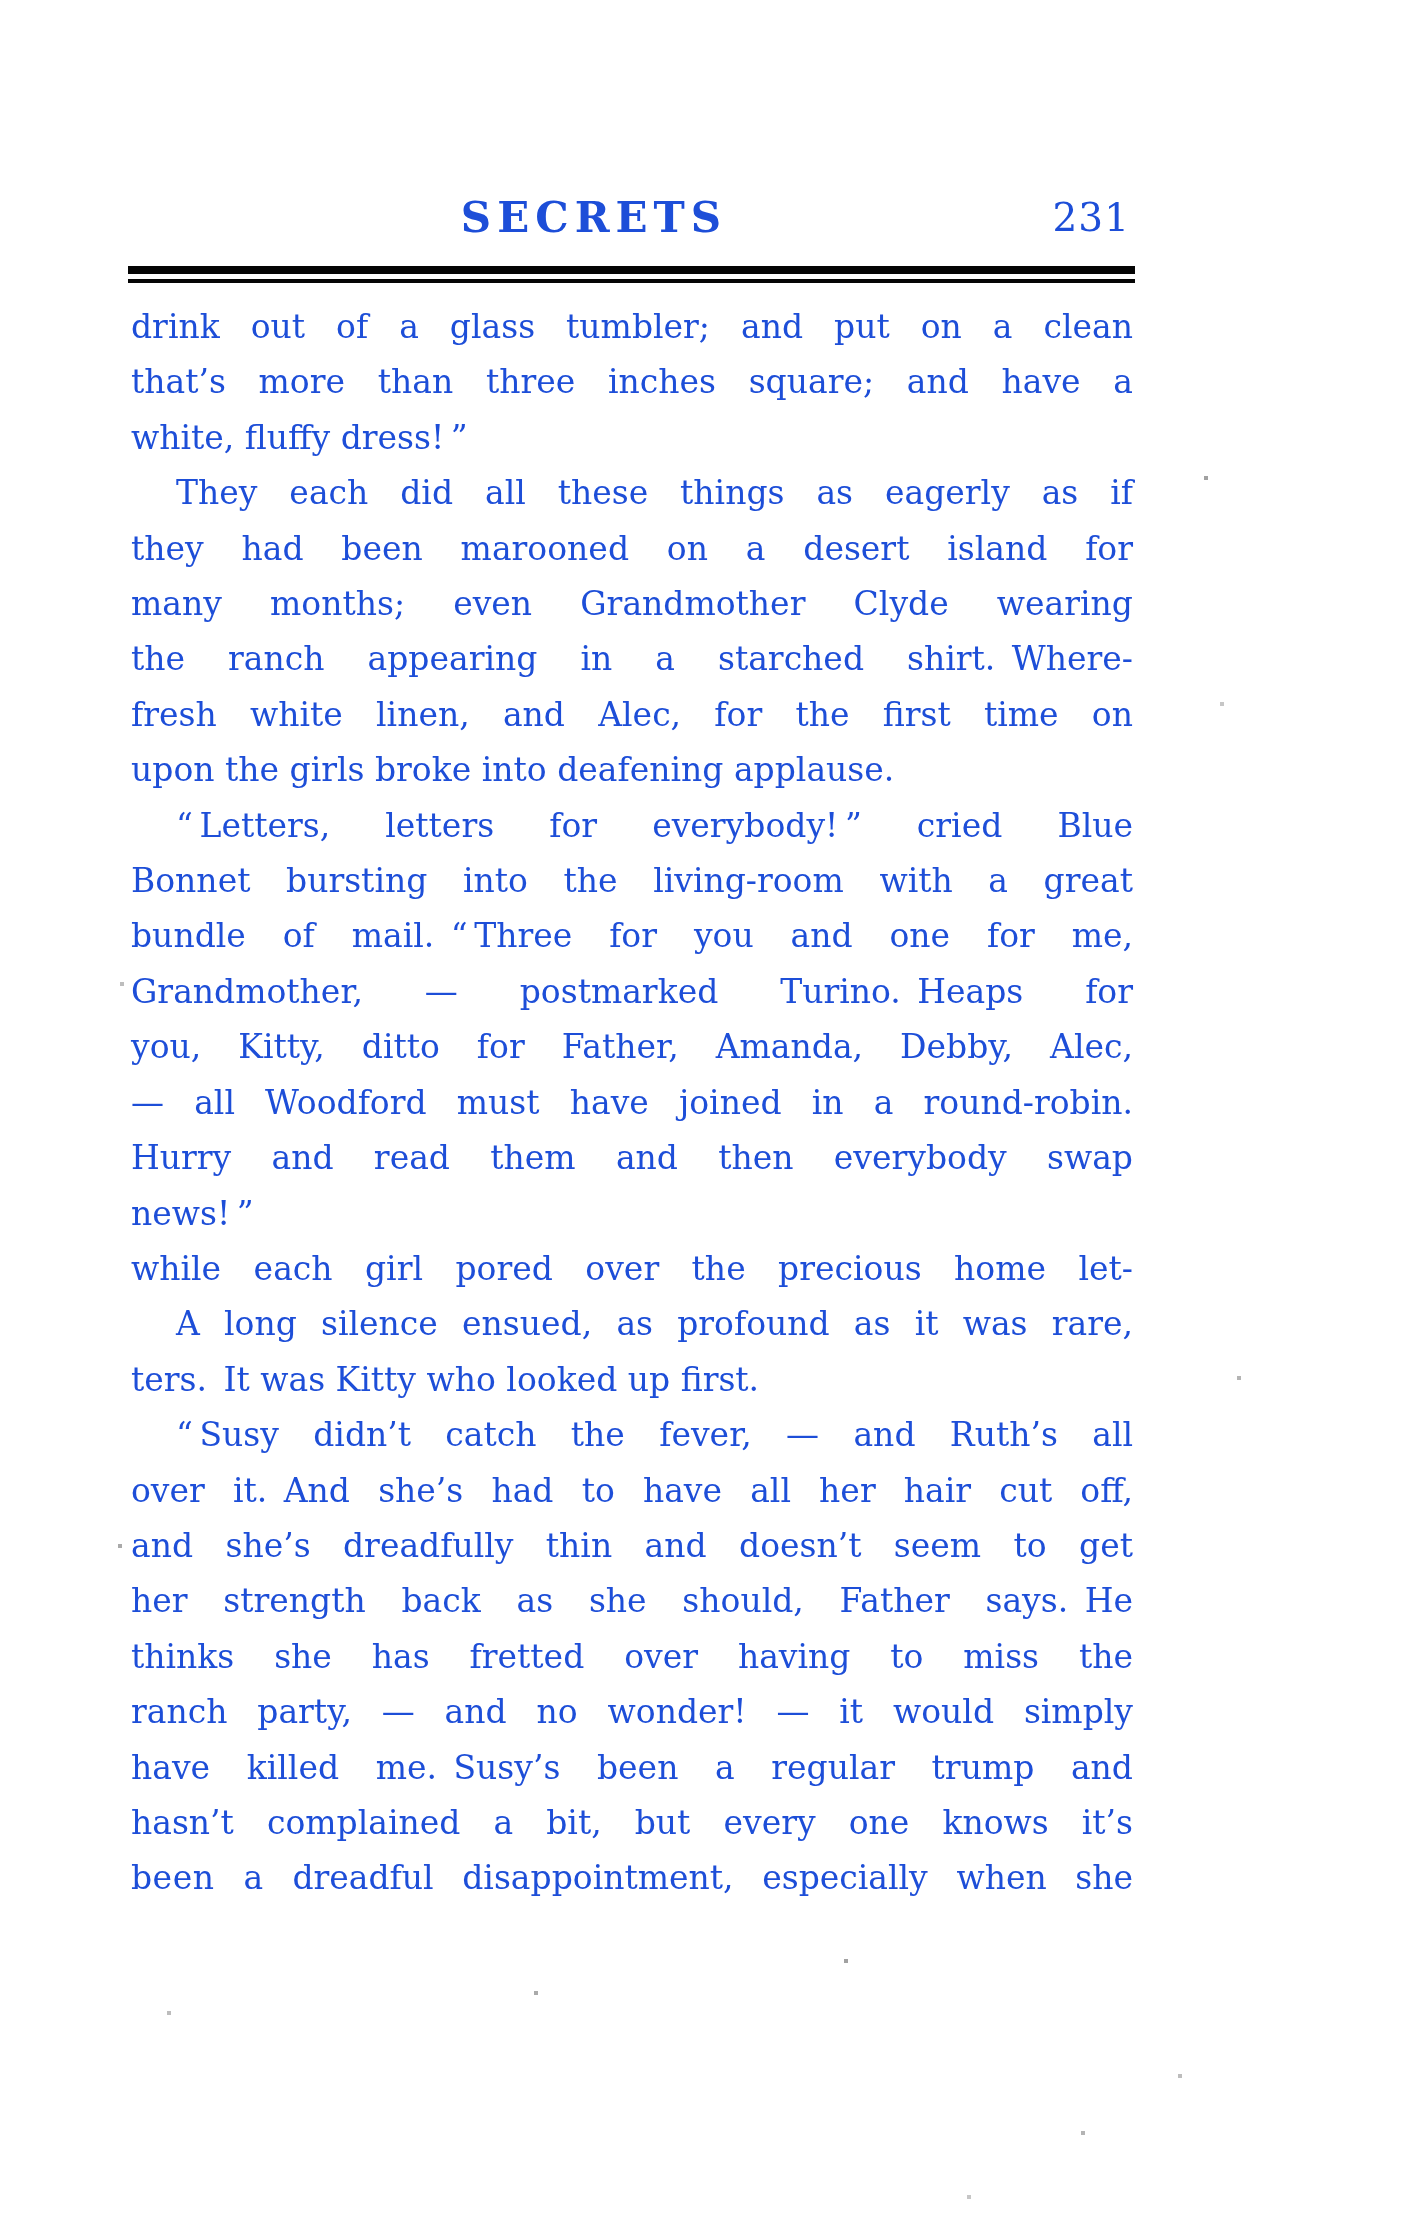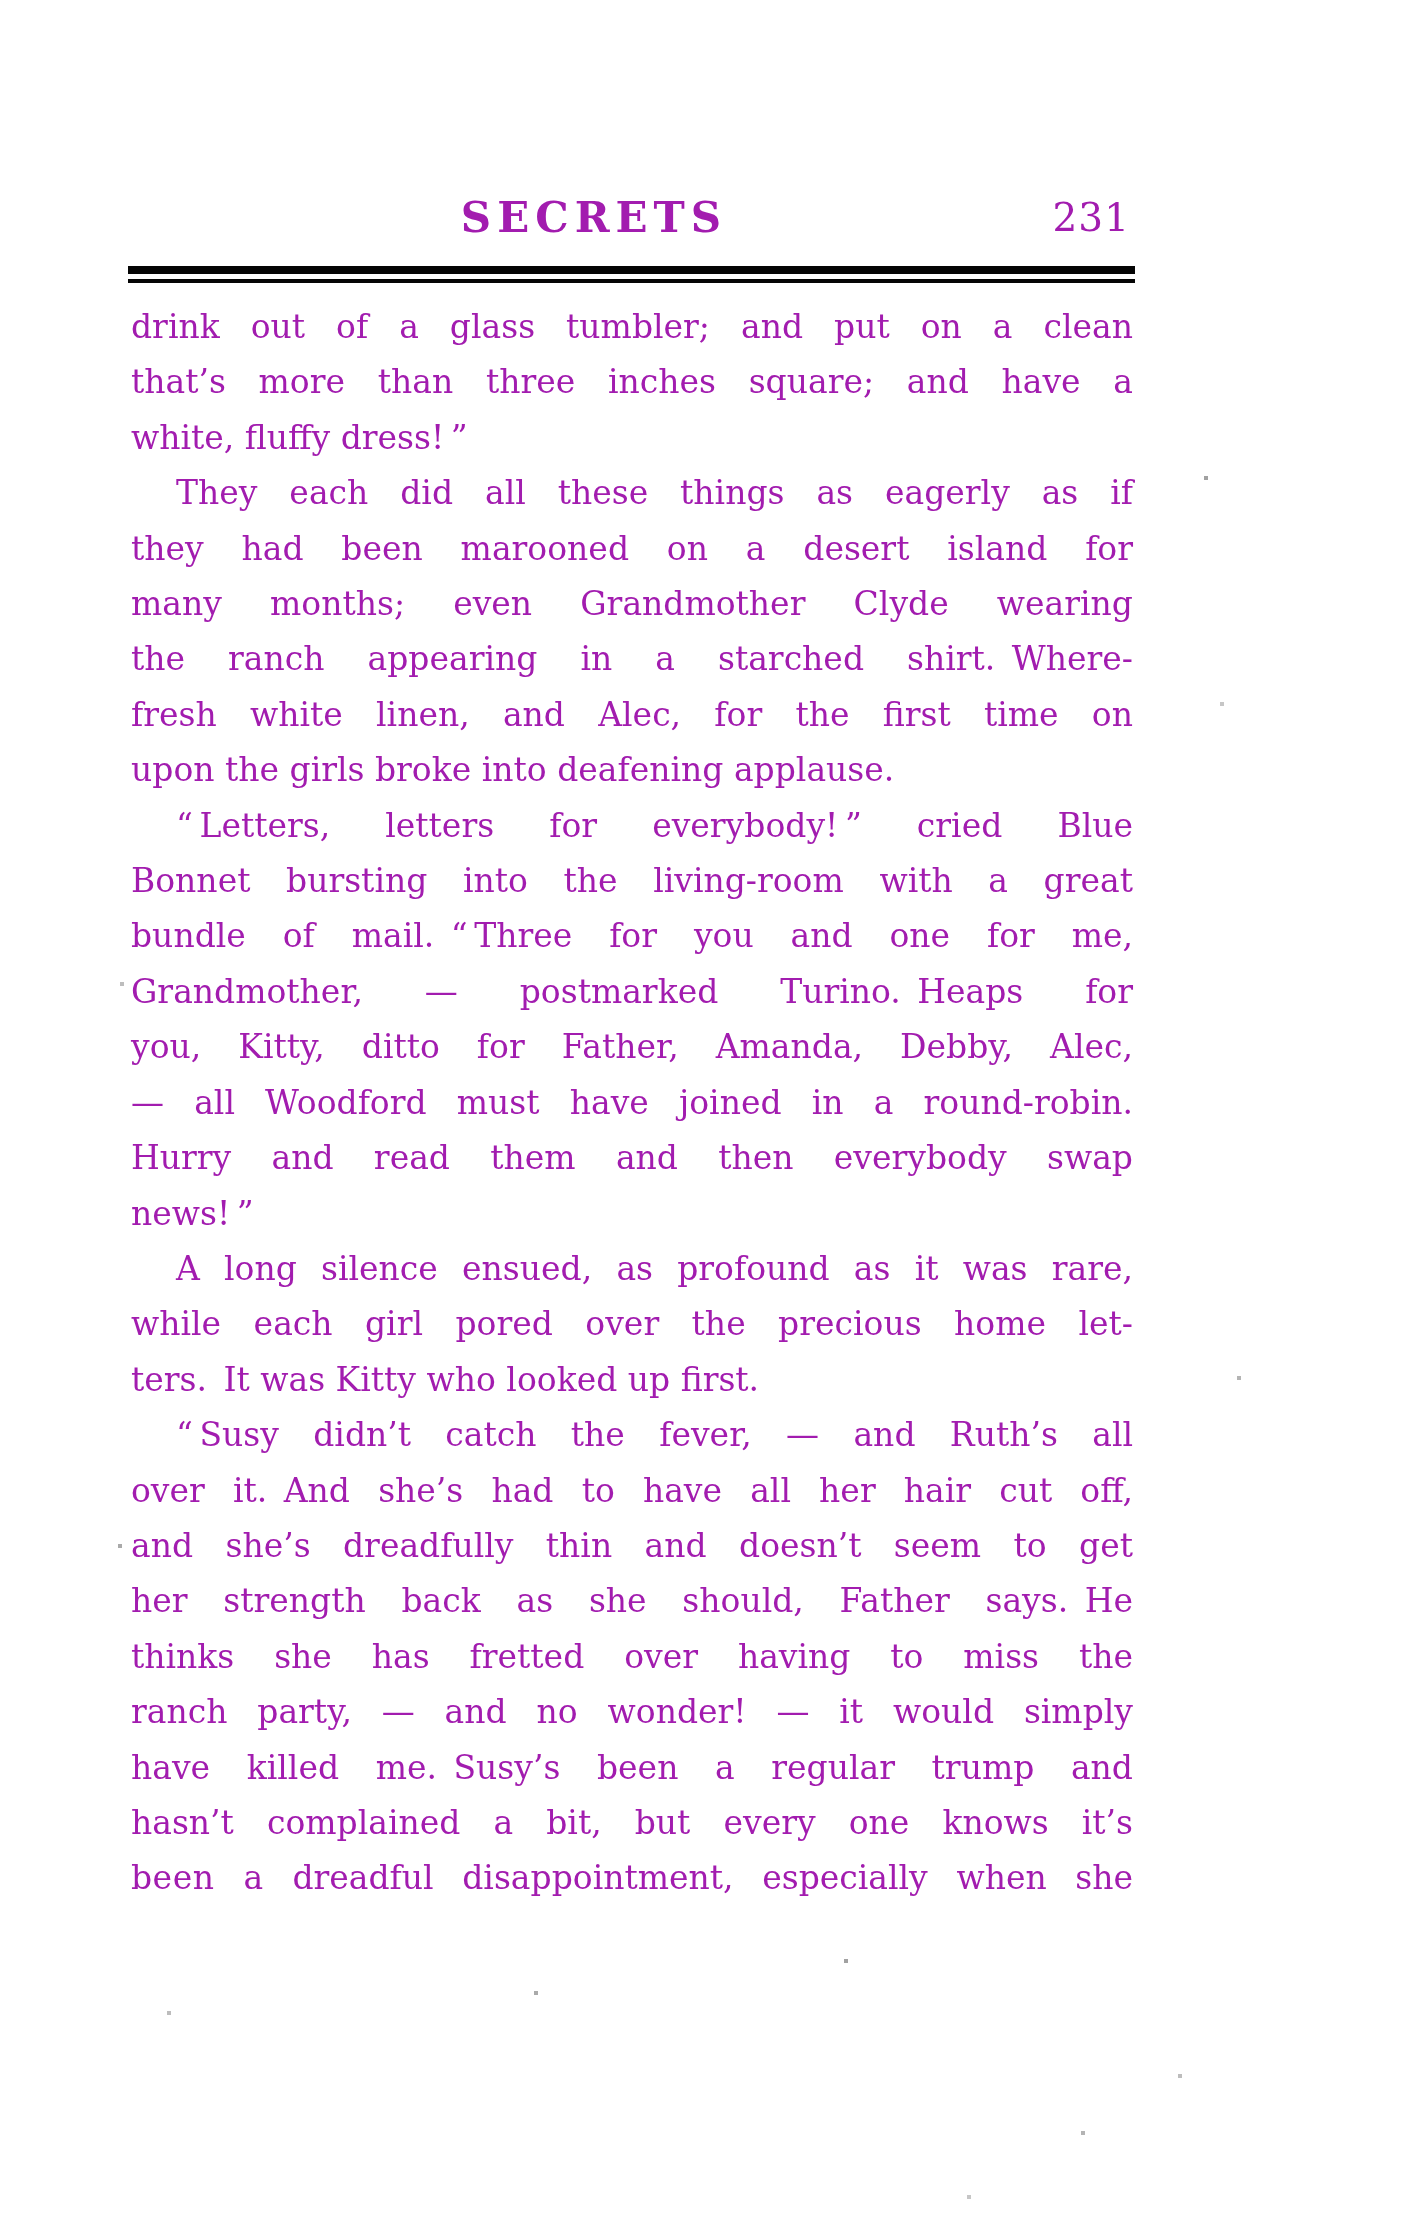--- a/index.html
+++ b/index.html
@@ -6,21 +6,21 @@
     margin: 0;
     padding: 0;
     background: #e8e8e8;
   }
   .page {
     position: relative;
     width: 1426px;
     height: 2237px;
     margin: 0 auto;
     background: #ffffff;
-    color: #a21caf;
+    color: #1d4ed8;
     font-family: "DejaVu Serif", "Liberation Serif", serif;
     overflow: hidden;
   }
   .header {
     position: absolute;
     top: 193px;
     left: 0;
     width: 100%;
     height: 56px;
   }
@@ -120,22 +120,22 @@
       <div class="text-line">fresh white linen, and Alec, for the first time on</div>
       <div class="text-line para-end">upon the girls broke into deafening applause.</div>
       <div class="text-line indent">“ Letters, letters for everybody! ” cried Blue</div>
       <div class="text-line">Bonnet bursting into the living-room with a great</div>
       <div class="text-line">bundle of mail. “ Three for you and one for me,</div>
       <div class="text-line">Grandmother, — postmarked Turino. Heaps for</div>
       <div class="text-line">you, Kitty, ditto for Father, Amanda, Debby, Alec,</div>
       <div class="text-line">— all Woodford must have joined in a round-robin.</div>
       <div class="text-line">Hurry and read them and then everybody swap</div>
       <div class="text-line para-end">news! ”</div>
+      <div class="text-line">while each girl pored over the precious home let-</div>
       <div class="text-line indent">A long silence ensued, as profound as it was rare,</div>
-      <div class="text-line">while each girl pored over the precious home let-</div>
       <div class="text-line para-end">ters. It was Kitty who looked up first.</div>
       <div class="text-line indent">“ Susy didn’t catch the fever, — and Ruth’s all</div>
       <div class="text-line">over it. And she’s had to have all her hair cut off,</div>
       <div class="text-line">and she’s dreadfully thin and doesn’t seem to get</div>
       <div class="text-line">her strength back as she should, Father says. He</div>
       <div class="text-line">thinks she has fretted over having to miss the</div>
       <div class="text-line">ranch party, — and no wonder! — it would simply</div>
       <div class="text-line">have killed me. Susy’s been a regular trump and</div>
       <div class="text-line">hasn’t complained a bit, but every one knows it’s</div>
       <div class="text-line"><b>been a</b> dreadful disappointment, especially when she</div>

